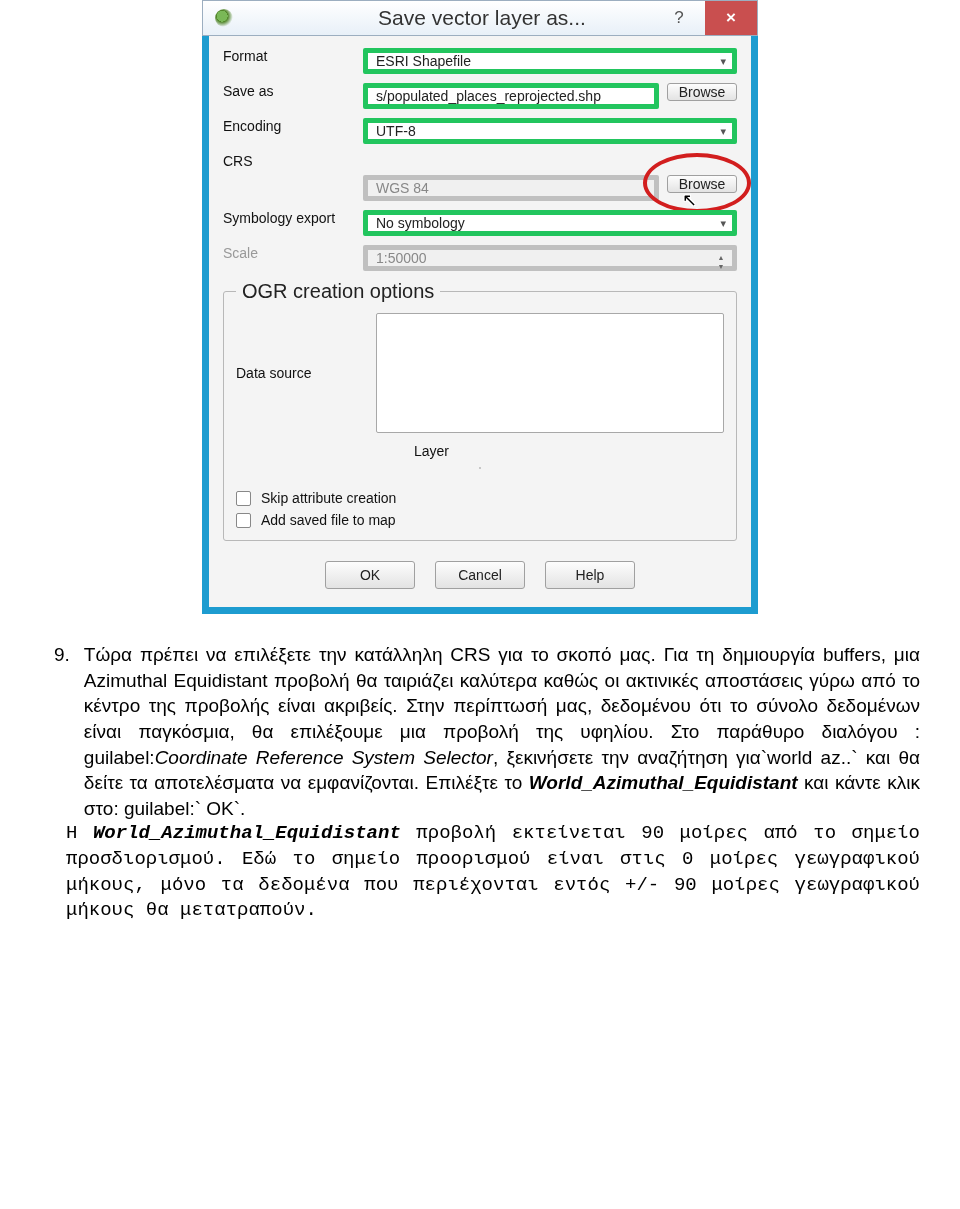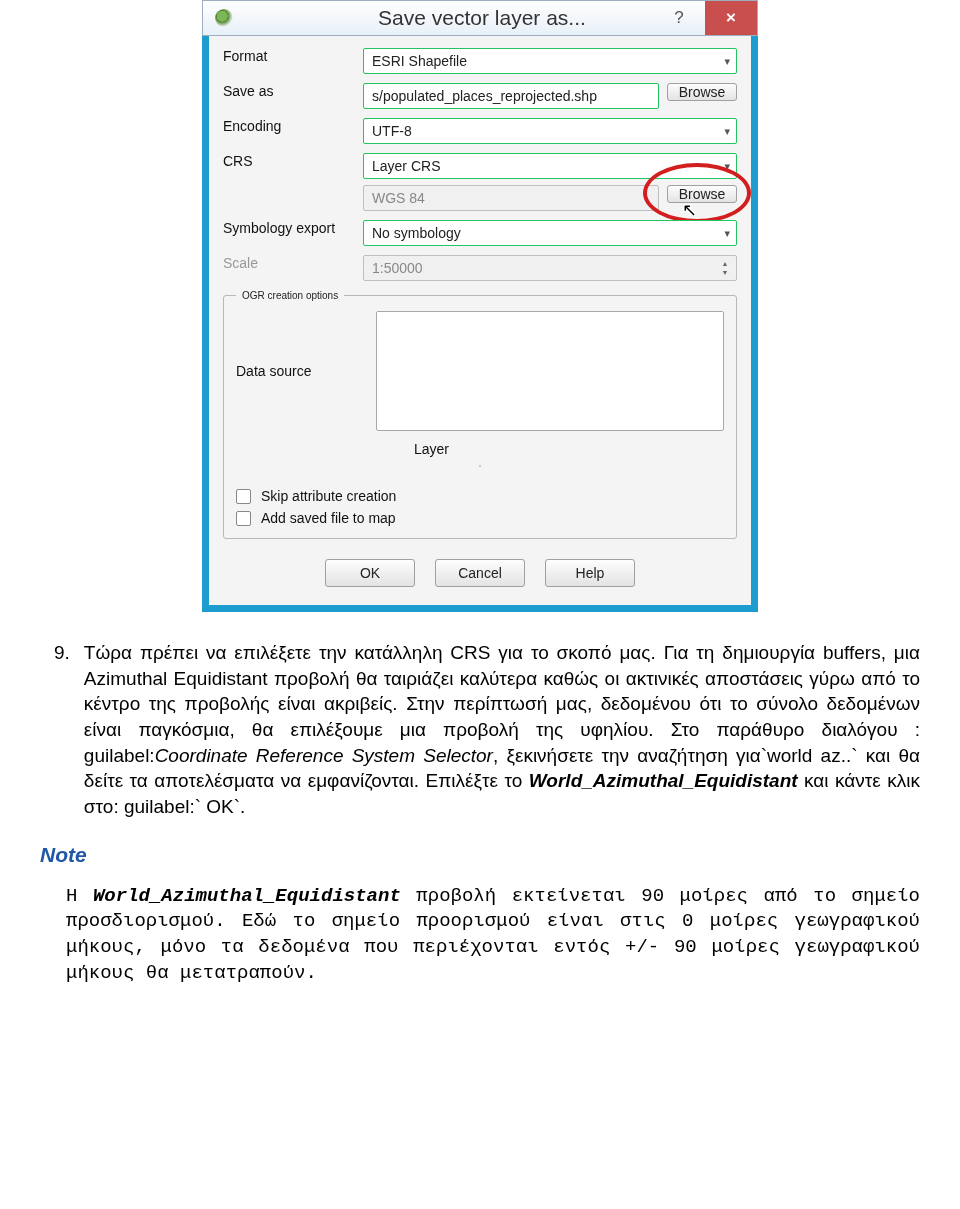--- a/index.html
+++ b/index.html
@@ -71,21 +71,21 @@
       gap: 8px;
     }
     .form-label {
       width: 132px;
       flex-shrink: 0;
     }
     .input-like {
       flex: 1;
       height: 26px;
       background: #fff;
-      border: 1px solid #22c55e;
+      border: 5px solid #22c55e;
       border-radius: 2px;
       padding: 0 8px;
       display: flex;
       align-items: center;
       font-size: 14px;
       color: #222;
     }
     .input-like.disabled {
       background: #f0f0f0;
       color: #888;
@@ -134,21 +134,21 @@
       text-align: center;
     }
     fieldset.ogr {
       border: 1px solid #b8b8b8;
       border-radius: 3px;
       padding: 10px 12px 12px 12px;
       margin-top: 6px;
     }
     fieldset.ogr legend {
       padding: 0 6px;
-      font-size: 10px;
+      font-size: 20px;
       color: #222;
     }
     .textarea-like {
       flex: 1;
       height: 120px;
       background: #fff;
       border: 1px solid #a8a8a8;
       border-radius: 2px;
     }
     .checkbox-row {
@@ -253,23 +253,20 @@
 
     <div class="form-row">
       <div class="form-label">Encoding</div>
       <div class="input-like select-like">
         <span>UTF-8</span>
       </div>
     </div>
 
     <div class="form-row" style="margin-bottom:6px;">
       <div class="form-label">CRS</div>
-      <div class="input-like select-like">
-        <span>Layer CRS</span>
-      </div>
     </div>
 
     <div class="form-row circled" style="position:relative;">
       <div class="form-label"></div>
       <div class="input-like disabled">
         <span>WGS 84</span>
       </div>
       <div class="btn">Browse</div>
       <div class="circle-overlay" style="right:-14px; top:-22px; width:108px; height:60px;"></div>
       <div class="cursor-icon" style="right:40px; top:14px;">↖</div>
@@ -323,18 +320,17 @@
 </div>
 
 <div class="doc-text">
   <div class="list-item">
     <div class="list-num">9.</div>
     <div>
       <span>Τώρα πρέπει να επιλέξετε την κατάλληλη CRS για το σκοπό μας. Για τη δημιουργία buffers, μια Azimuthal Equidistant προβολή θα ταιριάζει καλύτερα καθώς οι ακτινικές αποστάσεις γύρω από το κέντρο της προβολής είναι ακριβείς. Στην περίπτωσή μας, δεδομένου ότι το σύνολο δεδομένων είναι παγκόσμια, θα επιλέξουμε μια προβολή της υφηλίου. Στο παράθυρο διαλόγου :  guilabel:</span><span class="italic">Coordinate Reference System Selector</span><span>, ξεκινήσετε την αναζήτηση για`world az..` και θα δείτε τα αποτελέσματα να εμφανίζονται. Επιλέξτε το </span><span class="bold-italic">World_Azimuthal_Equidistant</span><span> και κάντε κλικ στο: guilabel:` OK`.</span>
     </div>
   </div>
 
-  <div class="note-heading">Note</div>
 
   <div class="note-body">
     <span>Η </span><span class="bold-italic">World_Azimuthal_Equidistant</span><span> προβολή εκτείνεται 90 μοίρες από το σημείο προσδιορισμού. Εδώ το σημείο προορισμού είναι στις 0 μοίρες γεωγραφικού μήκους, μόνο τα δεδομένα που περιέχονται εντός +/- 90 μοίρες γεωγραφικού μήκους θα μετατραπούν.</span>
   </div>
 </div>
 
 </body></html>

